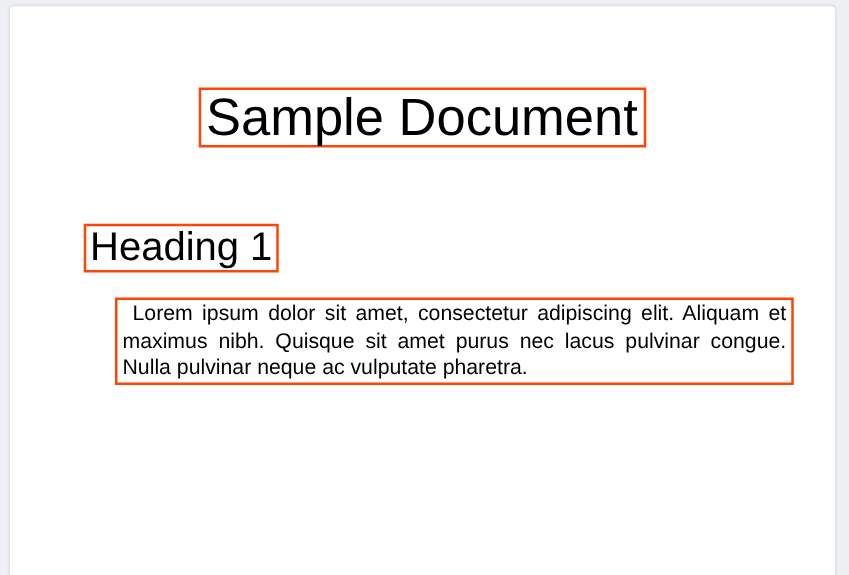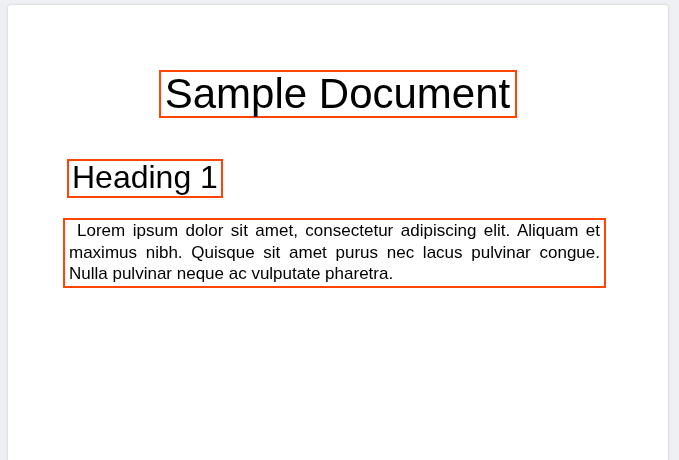--- a/index.html
+++ b/index.html
@@ -39,31 +39,31 @@
   .title-row { text-align: center; }
   .title {
     display: inline-block;
     font-size: 42px;
     line-height: 43px;
     padding: 0 5px 1px 4px;
     white-space: nowrap;
   }
   .heading-row {
     margin-left: 59px;
-    margin-top: 41px;
+    margin-top: 61px;
     text-align: left;
   }
   .heading {
     display: inline-block;
     font-size: 32px;
     line-height: 32px;
     padding: 0 3px 3px 3px;
     white-space: nowrap;
   }
-  .para-row { margin-left: 55px; }
+  .para-row { margin-left: 84px; }
   .para-row.first { margin-top: 20px; }
   .para-row + .para-row { margin-top: 19px; }
   .para {
     box-sizing: border-box;
     width: 543px;
     padding: 0 4px 1px 4px;
     font-size: 17px;
     line-height: 21.5px;
     text-align: justify;
     text-indent: 8px;

